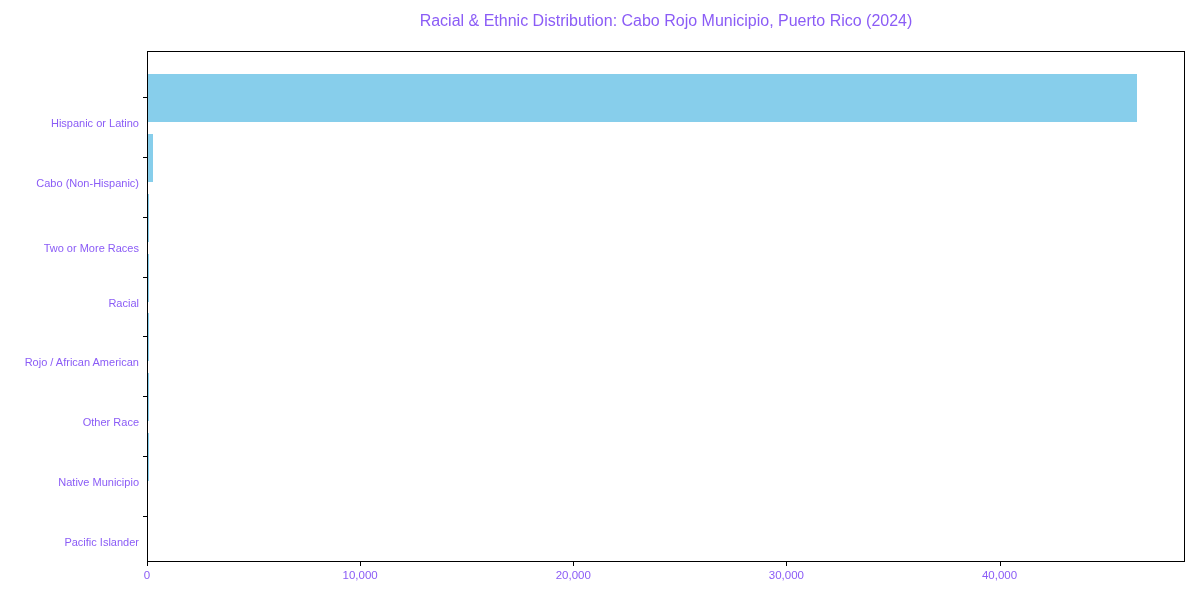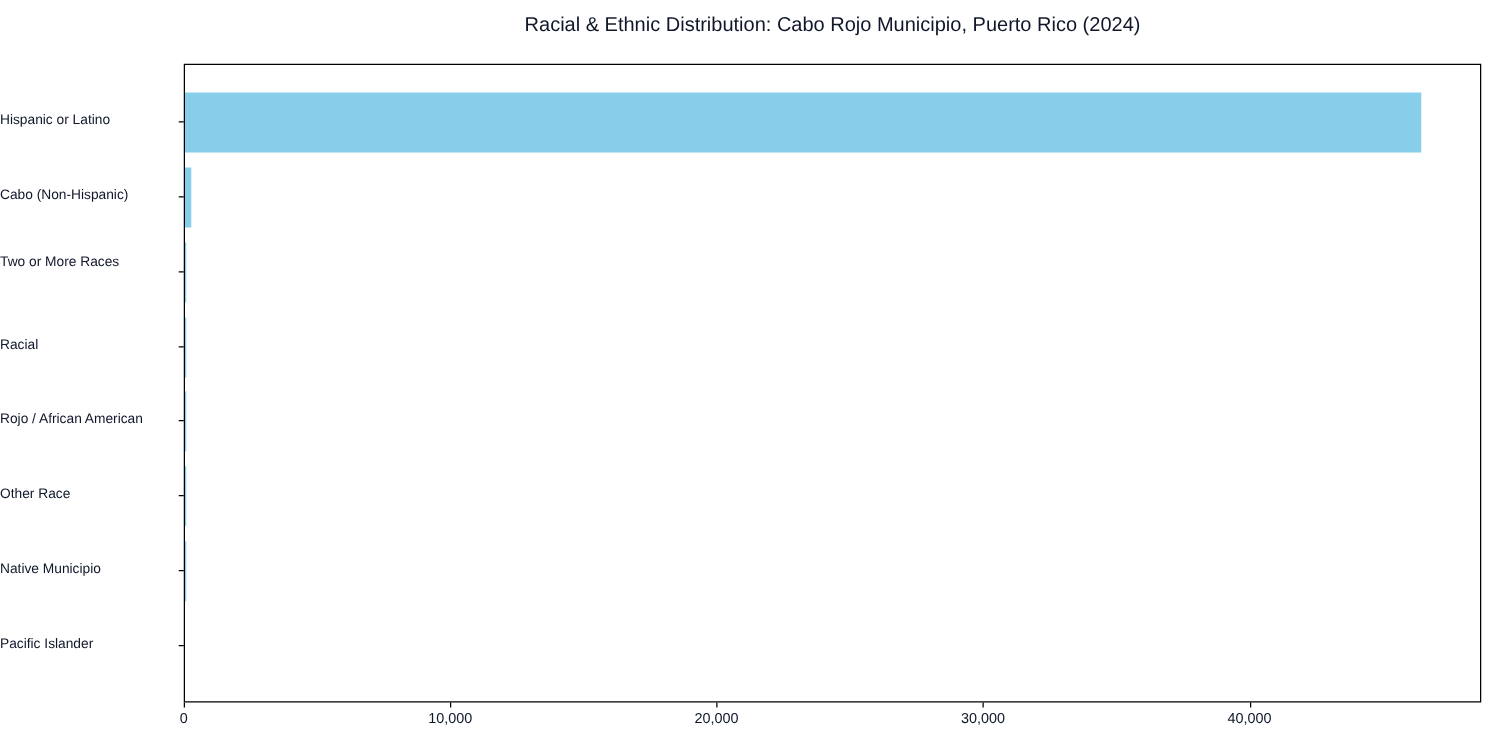--- a/index.html
+++ b/index.html
@@ -2,21 +2,21 @@
 <html><head>
 <meta charset="utf-8">
 <style>
   html, body { margin: 0; padding: 0; background: #ffffff; }
   .figure {
     position: relative;
     width: 1200px;
     height: 600px;
     background: #ffffff;
     font-family: "Liberation Sans", "DejaVu Sans", sans-serif;
-    color: #0f172a;
+    color: #8b5cf6;
     overflow: hidden;
   }
   .chart-title {
     position: absolute;
     left: 147px;
     top: 11px;
     width: 1038px;
     text-align: center;
     font-size: 16px;
     line-height: 20px;
@@ -30,25 +30,26 @@
     height: 511px;
     box-sizing: border-box;
     border: 1px solid #000000;
     background: #ffffff;
   }
   .bar { position: absolute; left: 0; }
   .ytick-label {
     position: absolute;
     left: 0;
     width: 139px;
-    text-align: left;
+    text-align: right;
     font-size: 11px;
     line-height: 13px;
     transform: translateY(-50%);
     white-space: nowrap;
+    margin-top: 26px;
   }
   .ytick-mark {
     position: absolute;
     left: 143px;
     width: 4px;
     height: 1px;
     background: #000000;
   }
   .xtick-mark {
     position: absolute;
@@ -79,21 +80,21 @@
       <div class="bar" style="top: 261.477px; height: 47.8129px; width: 0.319713px; background: rgb(135, 206, 235);"></div>
       <div class="bar" style="top: 321.243px; height: 47.8129px; width: 0.213142px; background: rgb(135, 206, 235);"></div>
       <div class="bar" style="top: 381.009px; height: 47.8129px; width: 0.106571px; background: rgb(135, 206, 235);"></div>
       <div class="bar" style="top: 440.775px; height: 47.8129px; width: 0.0426283px; background: rgb(135, 206, 235);"></div>
     </div>
 <div class="ytick-mark" style="top: 97.3187px;"></div>
     <div class="ytick-label" style="top: 97.3187px;">Hispanic or Latino</div>
     <div class="ytick-mark" style="top: 157.085px;"></div>
     <div class="ytick-label" style="top: 157.085px;">Cabo (Non-Hispanic)</div>
     <div class="ytick-mark" style="top: 216.851px;"></div>
-    <div class="ytick-label" style="top: 210px;">Two or More Races</div>
+    <div class="ytick-label" style="top: 222px;">Two or More Races</div>
     <div class="ytick-mark" style="top: 276.617px;"></div>
     <div class="ytick-label" style="top: 276.617px;">Racial</div>
     <div class="ytick-mark" style="top: 336.383px;"></div>
     <div class="ytick-label" style="top: 336.383px;">Rojo / African American</div>
     <div class="ytick-mark" style="top: 396.149px;"></div>
     <div class="ytick-label" style="top: 396.149px;">Other Race</div>
     <div class="ytick-mark" style="top: 455.915px;"></div>
     <div class="ytick-label" style="top: 455.915px;">Native Municipio</div>
     <div class="ytick-mark" style="top: 515.681px;"></div>
     <div class="ytick-label" style="top: 515.681px;">Pacific Islander</div>

